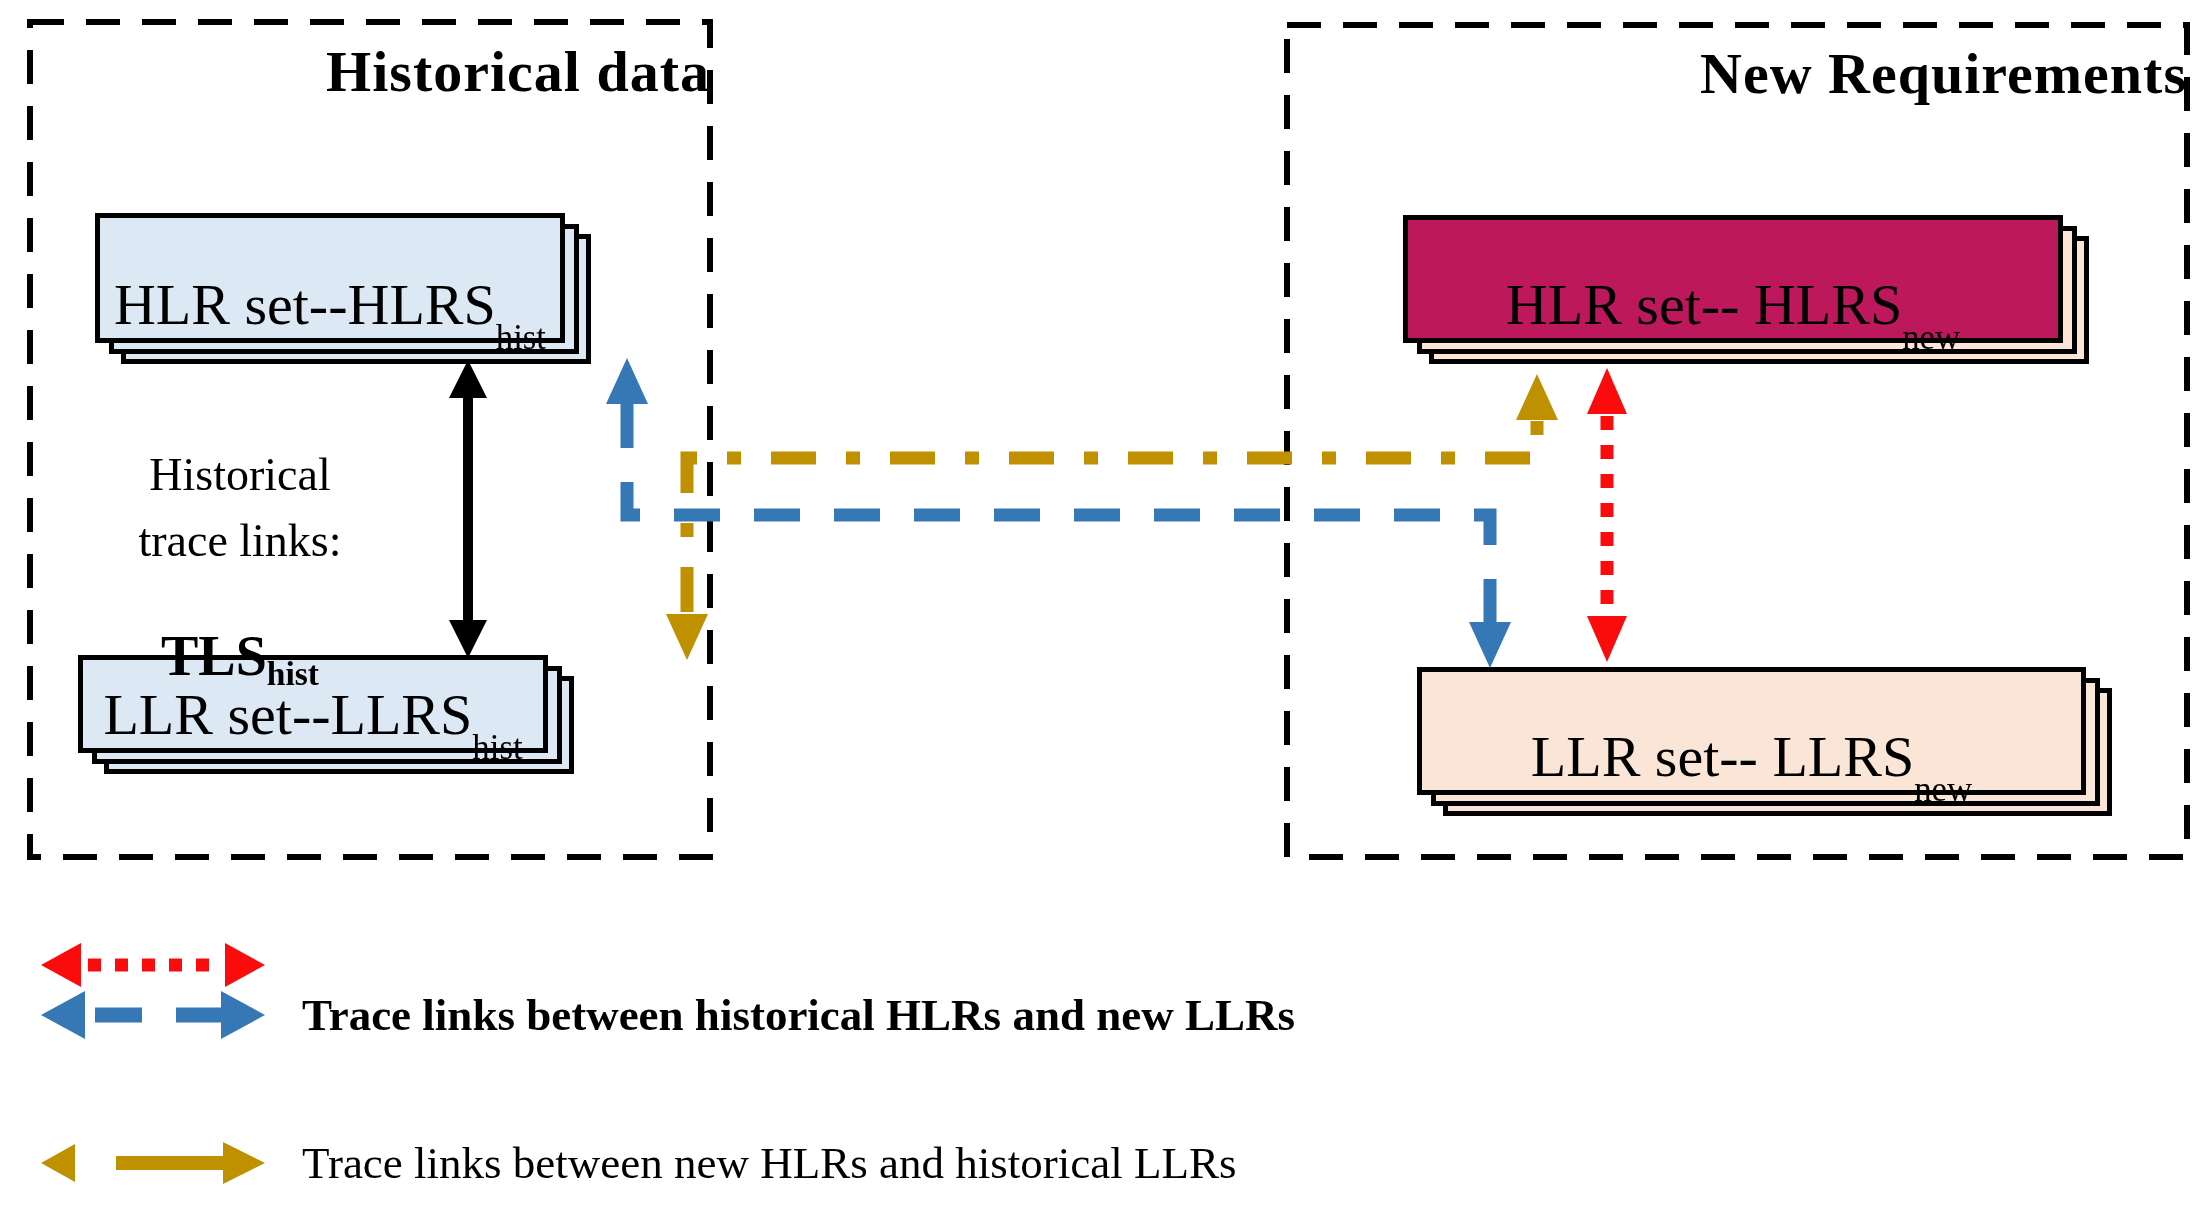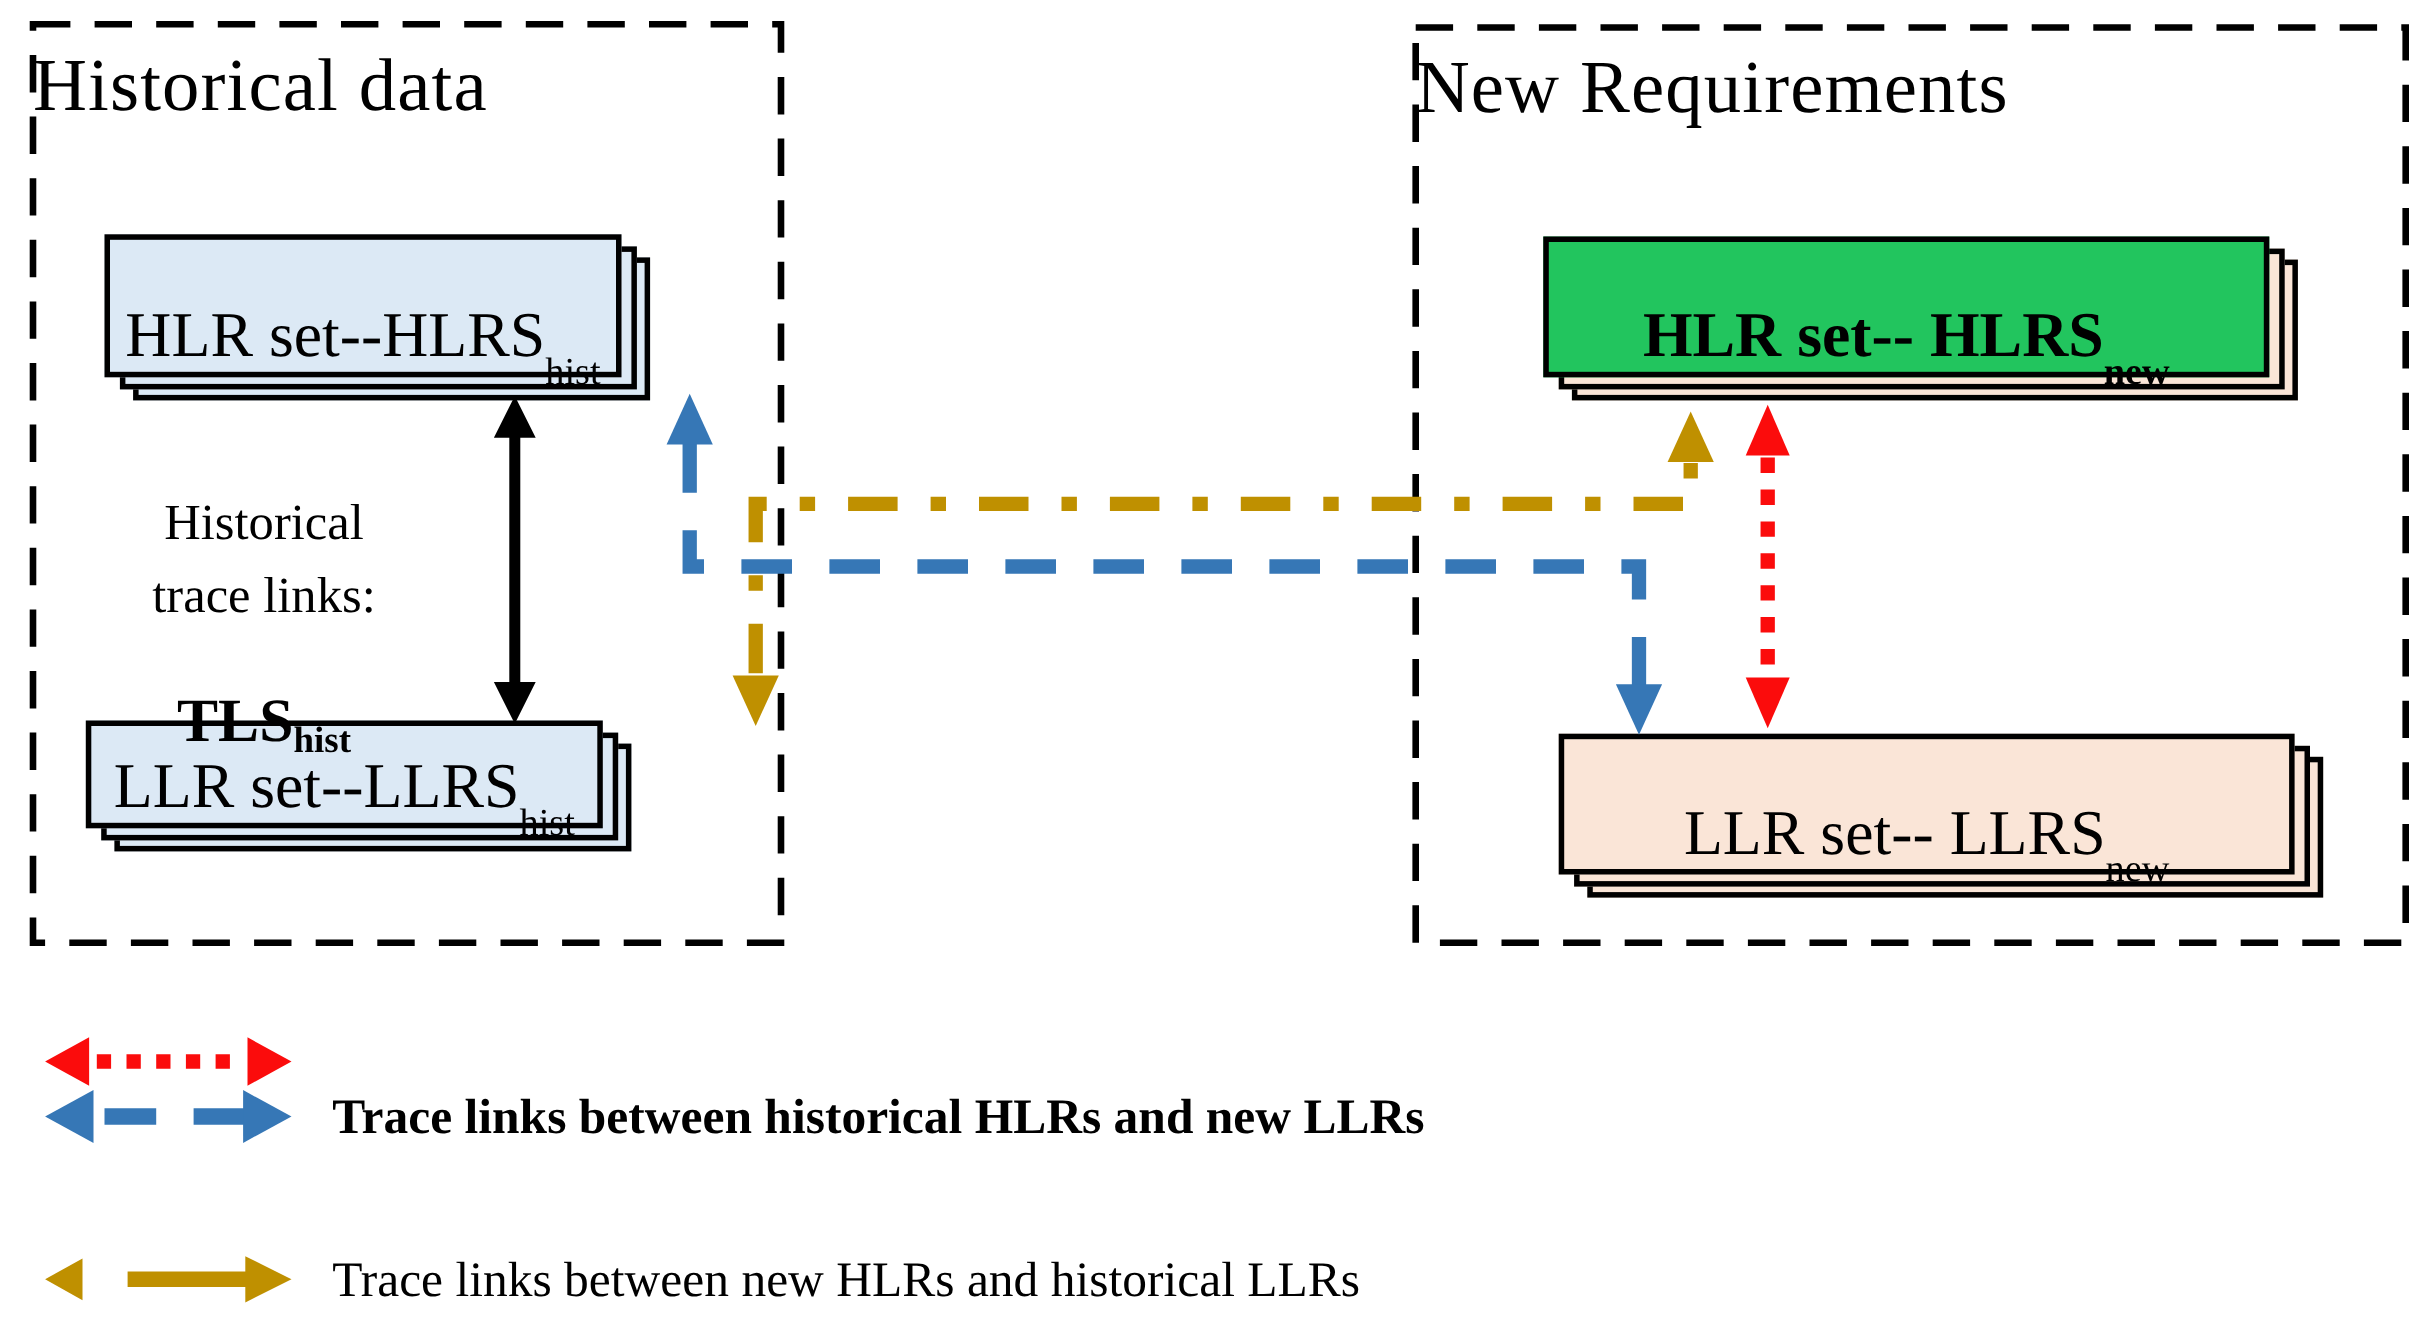--- a/index.html
+++ b/index.html
@@ -6,23 +6,23 @@
   body{
     position:relative;
     width:2208px;height:1211px;
     font-family:"Liberation Serif", serif;
     color:#000;
     overflow:hidden;
   }
   
   .group-title{
     position:absolute;
-    text-align:left;
-    font-weight:normal;
-    font-size:68px;
+    text-align:right;
+    font-weight:bold;
+    font-size:58px;
     line-height:1.1;
     letter-spacing:1px;
     z-index:2;
   }
   
   .stack{position:absolute;z-index:1;}
   .stack .layer,.stack .main{
     position:absolute;
     width:100%;height:100%;
     box-sizing:border-box;
@@ -96,21 +96,21 @@
   <div class="layer l2" style="background-color: rgb(220, 233, 245);"></div>
   <div class="layer l1" style="background-color: rgb(220, 233, 245);"></div>
   <div class="main" style="background-color: rgb(220, 233, 245);">
     <span>LLR set--LLRS</span><span class="subscript">hist</span>
   </div>
 </div>
 
 <div class="stack" style="left:1403px;top:215px;width:660px;height:128px;">
   <div class="layer l2" style="background-color: rgb(250, 229, 215);"></div>
   <div class="layer l1" style="background-color: rgb(250, 229, 215);"></div>
-  <div class="main" style="background-color: #22c55e; font-weight: bold;">
+  <div class="main" style="background-color: #be185d;">
     <span>HLR set-- HLRS</span><span class="subscript">new</span>
   </div>
 </div>
 
 <div class="stack" style="left:1417px;top:667px;width:648px;height:128px;padding-left:21px;">
   <div class="layer l2" style="background-color: rgb(250, 229, 215);"></div>
   <div class="layer l1" style="background-color: rgb(250, 229, 215);"></div>
   <div class="main" style="background-color: rgb(250, 229, 215);">
     <span>LLR set-- LLRS</span><span class="subscript">new</span>
   </div>

